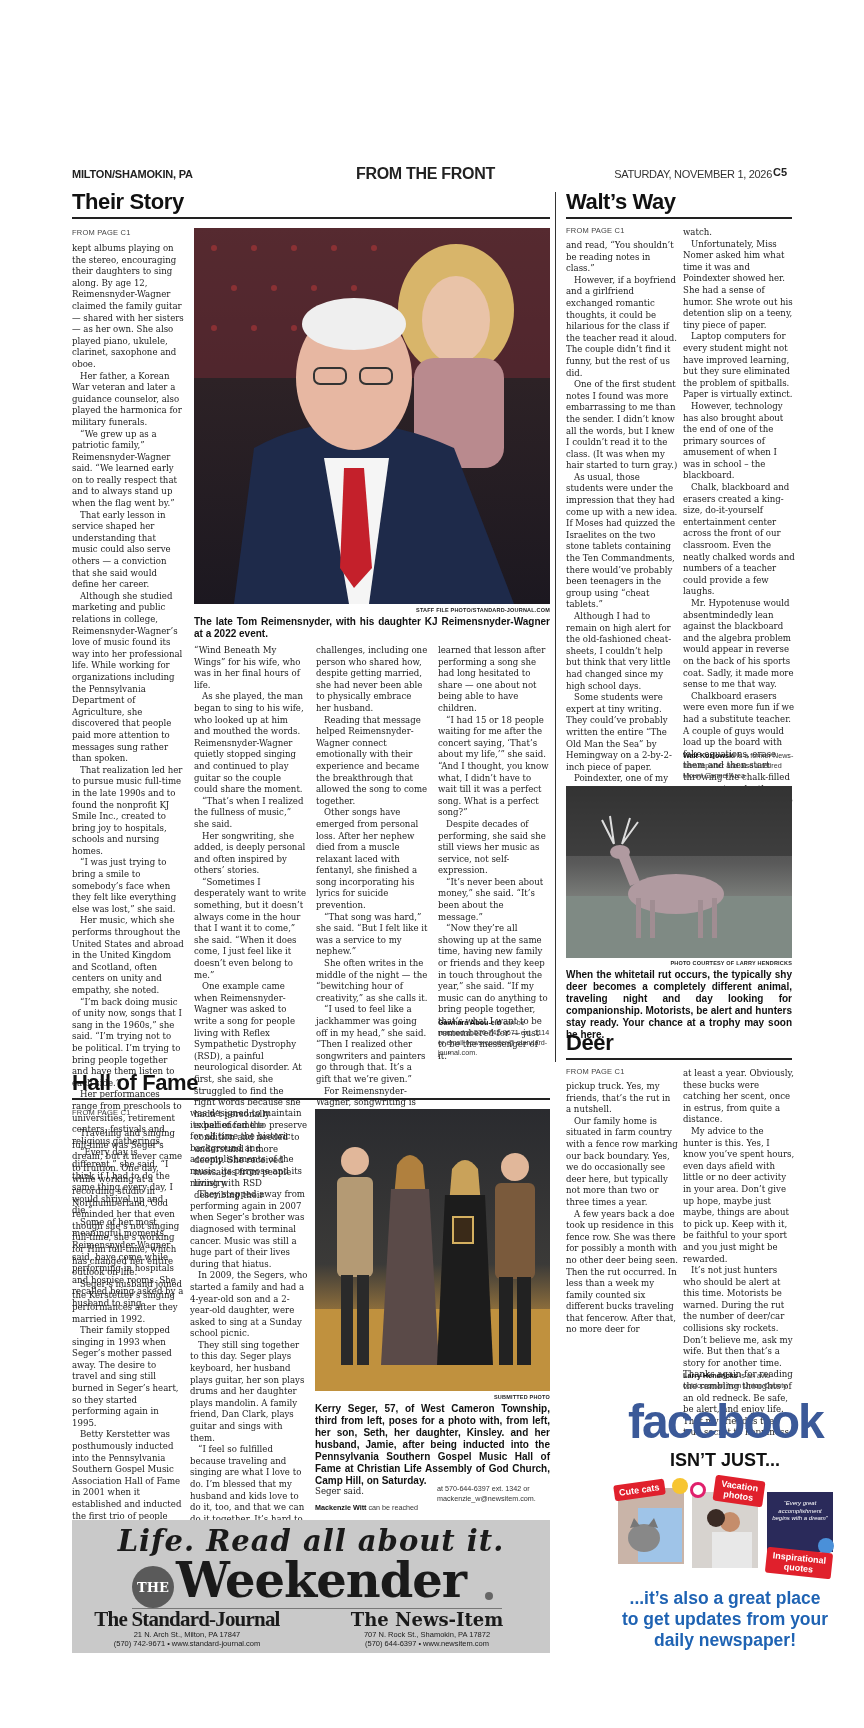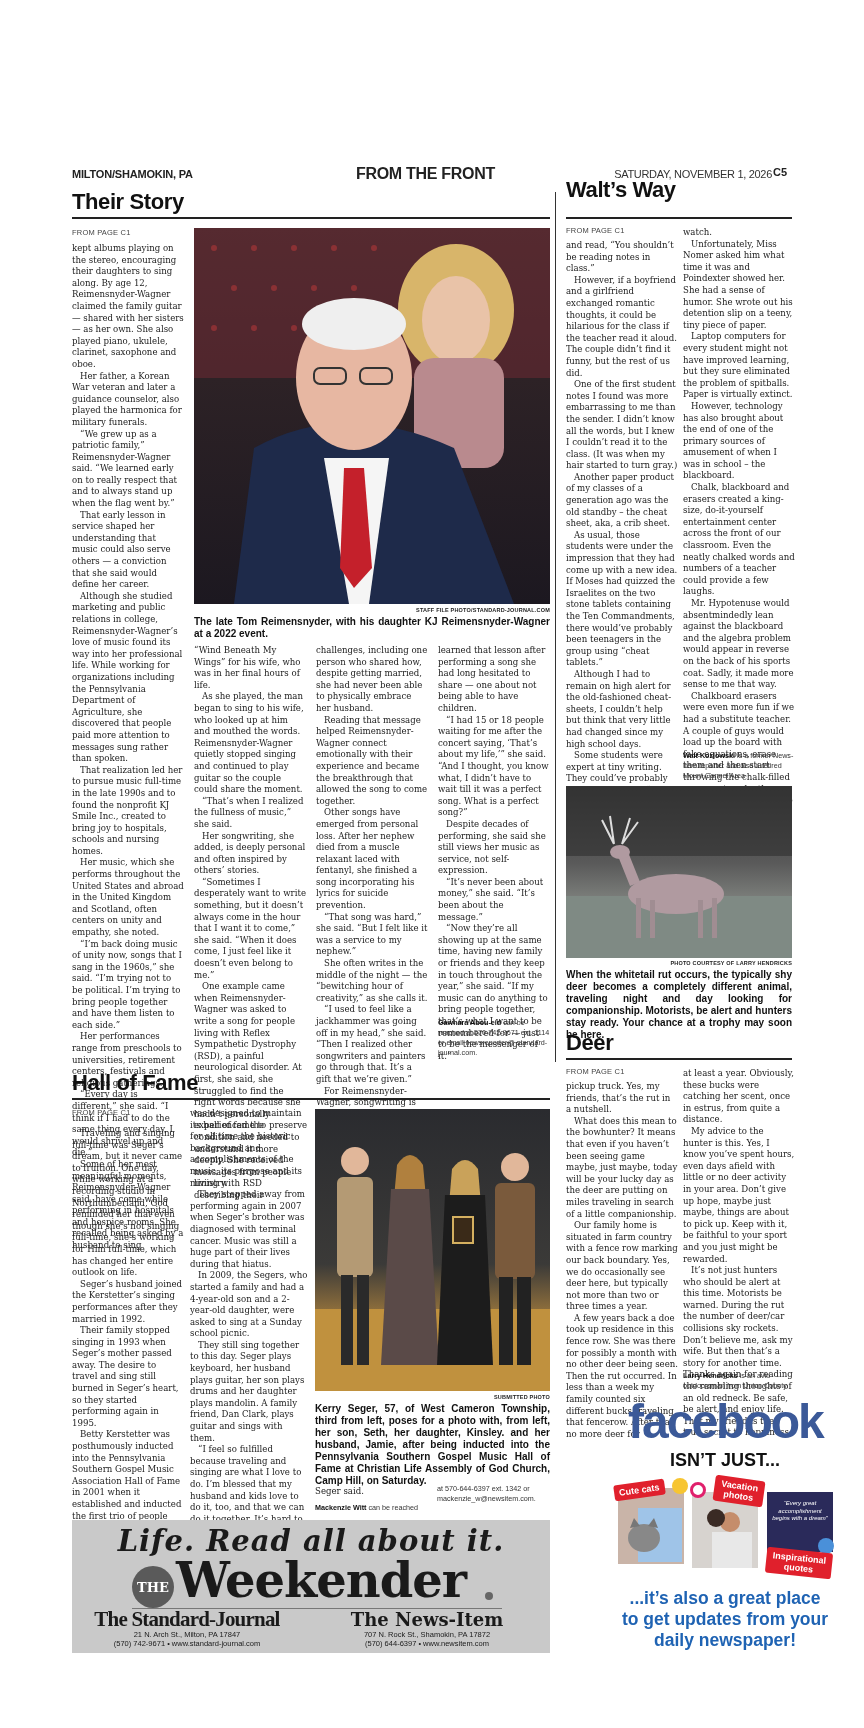--- a/index.html
+++ b/index.html
@@ -50,20 +50,21 @@
 <div class="abs vrule" style="left:555px;top:192px;height:870px;"></div>
 
 <div class="abs frompage" style="left:72px;top:228px;width:108px;">FROM PAGE C1</div>
 <div class="abs col" style="left:72px;top:243px;width:112px;">
     <p class="noindent">kept albums playing on the stereo, encouraging their daughters to sing along. By age 12, Reimensnyder-Wagner claimed the family guitar — shared with her sisters — as her own. She also played piano, ukulele, clarinet, saxophone and oboe.</p>
     <p>Her father, a Korean War veteran and later a guidance counselor, also played the harmonica for military funerals.</p>
     <p>“We grew up as a patriotic family,” Reimensnyder-Wagner said. “We learned early on to really respect that and to always stand up when the flag went by.”</p>
     <p>That early lesson in service shaped her understanding that music could also serve others — a conviction that she said would define her career.</p>
     <p>Although she studied marketing and public relations in college, Reimensnyder-Wagner’s love of music found its way into her professional life. While working for organizations including the Pennsylvania Department of Agriculture, she discovered that people paid more attention to messages sung rather than spoken.</p>
     <p>That realization led her to pursue music full-time in the late 1990s and to found the nonprofit KJ Smile Inc., created to bring joy to hospitals, schools and nursing homes.</p>
+    <p>“I was just trying to bring a smile to somebody’s face when they felt like everything else was lost,” she said.</p>
     <p>Her music, which she performs throughout the United States and abroad in the United Kingdom and Scotland, often centers on unity and empathy, she noted.</p>
     <p>“I’m back doing music of unity now, songs that I sang in the 1960s,” she said. “I’m trying not to be political. I’m trying to bring people together and have them listen to each side.”</p>
     <p>Her performances range from preschools to universities, retirement centers, festivals and religious gatherings.</p>
     <p>“Every day is different,” she said. “I think if I had to do the same thing every day, I would shrivel up and die.”</p>
     <p>Some of her most meaningful moments, Reimensnyder-Wagner said, have come while performing in hospitals and hospice rooms. She recalled being asked by a husband to sing</p>
   </div>
 
 <div class="abs photo photo-reimens" style="left:194px;top:228px;width:356px;height:376px;">
   <svg width="356" height="376" viewBox="0 0 356 376">
     <g fill="#6d2a33" opacity="0.55">
@@ -123,28 +124,27 @@
     <p class="noindent">learned that lesson after performing a song she had long hesitated to share — one about not being able to have children.</p>
     <p>“I had 15 or 18 people waiting for me after the concert saying, ‘That’s about my life,’” she said. “And I thought, you know what, I didn’t have to wait till it was a perfect song. What is a perfect song?”</p>
     <p>Despite decades of performing, she said she still views her music as service, not self-expression.</p>
     <p>“It’s never been about money,” she said. “It’s been about the message.”</p>
     <p>“Now they’re all showing up at the same time, having new family or friends and they keep in touch throughout the year,” she said. “If my music can do anything to bring people together, that’s what I want to be remembered for — just to be the messenger of it.”</p>
   </div>
 <div class="abs tagline" style="left:438px;top:1018px;width:112px;">
   <b>Gawhara Abou-eid</b><span> can be reached at 570-742-9671 ext. 1114 or email newsreporter@ standard-journal.com.</span>
 </div>
 
-<div class="abs headline" style="left:566px;top:179px;">Walt’s Way</div>
+<div class="abs headline" style="left:566px;top:191px;">Walt’s Way</div>
 <div class="abs rule" style="left:566px;top:217px;width:226px;"></div>
 <div class="abs frompage" style="left:566px;top:226px;width:108px;">FROM PAGE C1</div>
 <div class="abs col" style="left:566px;top:240px;width:112px;">
     <p class="noindent">and read, “You shouldn’t be reading notes in class.”</p>
     <p>However, if a boyfriend and a girlfriend exchanged romantic thoughts, it could be hilarious for the class if the teacher read it aloud. The couple didn’t find it funny, but the rest of us did.</p>
     <p>One of the first student notes I found was more embarrassing to me than the sender. I didn’t know all the words, but I knew I couldn’t read it to the class. (It was when my hair started to turn gray.)</p>
-    <p>Another paper product of my classes of a generation ago was the old standby – the cheat sheet, aka, a crib sheet.</p>
     <p>As usual, those students were under the impression that they had come up with a new idea. If Moses had quizzed the Israelites on the two stone tablets containing the Ten Commandments, there would’ve probably been teenagers in the group using “cheat tablets.”</p>
     <p>Although I had to remain on high alert for the old-fashioned cheat-sheets, I couldn’t help but think that very little had changed since my high school days.</p>
     <p>Some students were expert at tiny writing. They could’ve probably written the entire “The Old Man the Sea” by Hemingway on a 2-by-2-inch piece of paper.</p>
     <p>Poindexter, one of my high school classmates, had the idea of writing the probable quiz answers on a piece of paper that he inserted in the face of his</p>
   </div>
 <div class="abs col" style="left:683px;top:227px;width:112px;">
     <p class="noindent">watch.</p>
     <p>Unfortunately, Miss Nomer asked him what time it was and Poindexter showed her. She had a sense of humor. She wrote out his detention slip on a teeny, tiny piece of paper.</p>
     <p>Laptop computers for every student might not have improved learning, but they sure eliminated the problem of spitballs. Paper is virtually extinct.</p>
     <p>However, technology has also brought about the end of one of the primary sources of amusement of when I was in school – the blackboard.</p>
@@ -172,21 +172,20 @@
   </svg>
 </div>
 <div class="abs credit" style="left:566px;top:960px;width:226px;">PHOTO COURTESY OF LARRY HENDRICKS</div>
 <div class="abs caption" style="left:566px;top:969px;width:226px;">When the whitetail rut occurs, the typically shy deer becomes a completely different animal, traveling night and day looking for companionship. Motorists, be alert and hunters stay ready. Your chance at a trophy may soon be here.</div>
 
 <div class="abs headline" style="left:566px;top:1032px;">Deer</div>
 <div class="abs rule" style="left:566px;top:1058px;width:226px;"></div>
 <div class="abs frompage" style="left:566px;top:1067px;width:108px;">FROM PAGE C1</div>
 <div class="abs col" style="left:566px;top:1081px;width:112px;">
     <p class="noindent">pickup truck. Yes, my friends, that’s the rut in a nutshell.</p>
-    <p>What does this mean to the bowhunter? It means that even if you haven’t been seeing game maybe, just maybe, today will be your lucky day as the deer are putting on miles traveling in search of a little companionship.</p>
     <p>Our family home is situated in farm country with a fence row marking our back boundary. Yes, we do occasionally see deer here, but typically not more than two or three times a year.</p>
     <p>A few years back a doe took up residence in this fence row. She was there for possibly a month with no other deer being seen. Then the rut occurred. In less than a week my family counted six different bucks traveling that fencerow. After that, no more deer for</p>
   </div>
 <div class="abs col" style="left:683px;top:1068px;width:112px;">
     <p class="noindent">at least a year. Obviously, these bucks were catching her scent, once in estrus, from quite a distance.</p>
     <p>My advice to the hunter is this. Yes, I know you’ve spent hours, even days afield with little or no deer activity in your area. Don’t give up hope, maybe just maybe, things are about to pick up. Keep with it, be faithful to your sport and you just might be rewarded.</p>
     <p>It’s not just hunters who should be alert at this time. Motorists be warned. During the rut the number of deer/car collisions sky rockets. Don’t believe me, ask my wife. But then that’s a story for another time. Thanks again for reading the rambling thoughts of an old redneck. Be safe, be alert, and enjoy life. That my friend is the true secret to happiness.</p>
   </div>
 <div class="abs tagline" style="left:683px;top:1371px;width:112px;">
   <b>Larry Hendricks</b><span> is an avid outdoorsman from Union County.</span>

